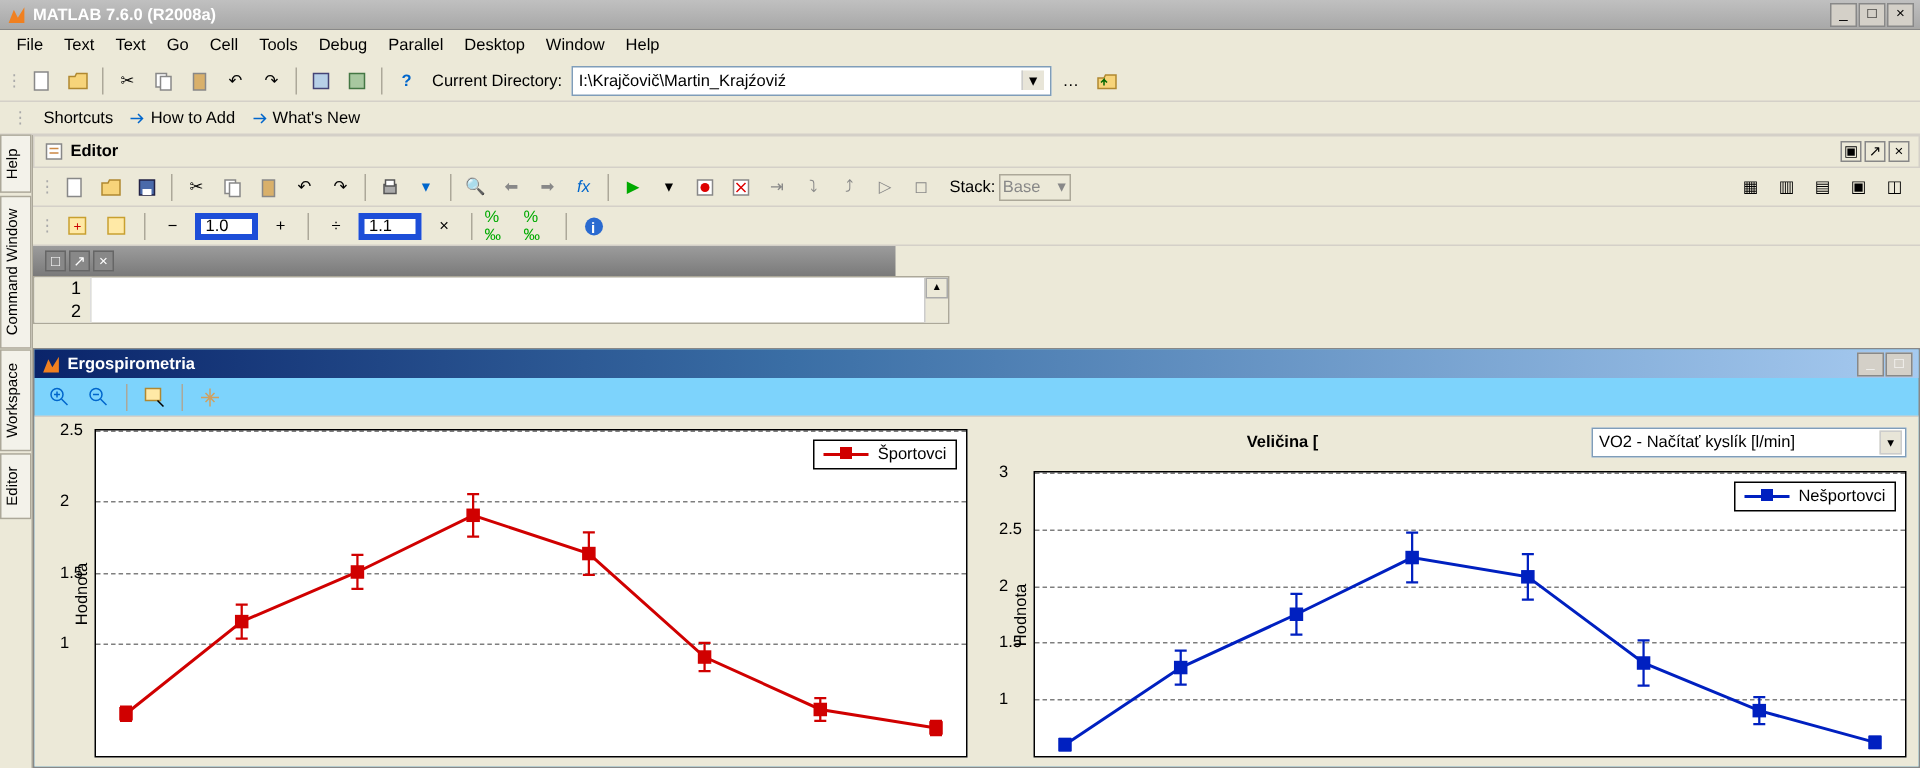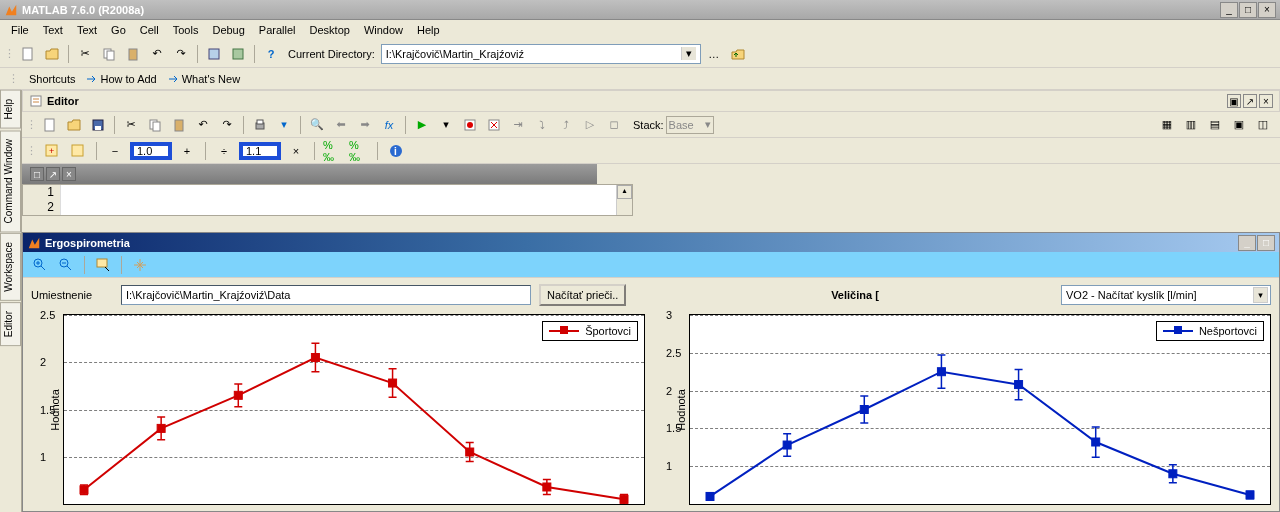--- a/index.html
+++ b/index.html
@@ -357,25 +357,20 @@
         <div class="sep"></div>
         <div class="tbtn">
             <svg width="16" height="16">
               <path d="M8 2 L8 14 M2 8 L14 8 M5 5 L11 11 M11 5 L5 11" stroke="#d0a060" fill="none"></path>
             </svg>
           </div>
       </div>
       <div class="figbody">
 
         <div class="panel">
-          <div class="panelheader">
-            <span class="lbl">Umiestnenie</span>
-            <input class="txtfield" value="I:\Krajčovič\Martin_Krajźoviź\Data" style="">
-            <button class="loadbtn">Načítať prieči..</button>
-          </div>
           <div class="chart" id="chart-left">
             <div class="ylabel">Hodnota</div>
             <div class="legend">
               <div class="legline" style="background:#d00000;">
                   <div class="sq" style="background:#d00000;border:1px solid #d00000;"></div>
                 </div>
               <span>Športovci</span>
             </div>
           <div class="ytick" style="top: 141.75px;">1</div>
               <div class="gridrow" style="top: 141.75px;"></div>

